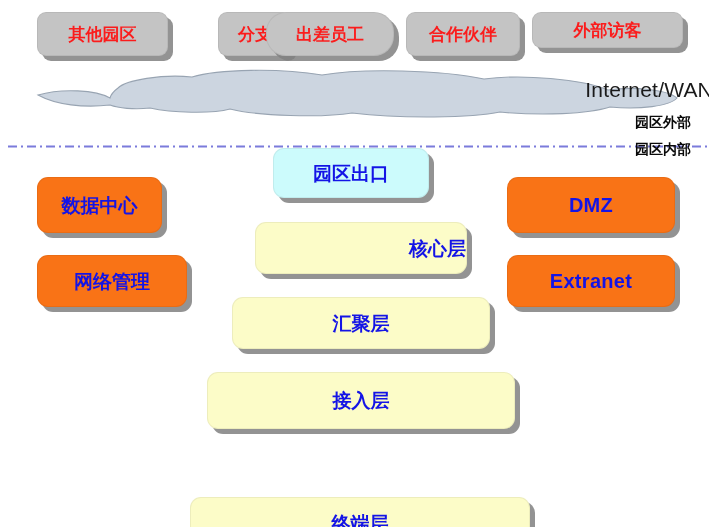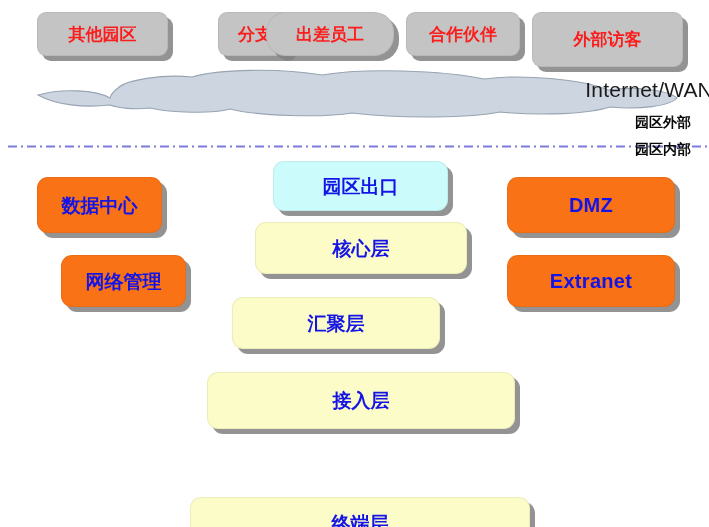--- a/index.html
+++ b/index.html
@@ -125,21 +125,21 @@
   </div>
 
   <div class="box gray" style="left:262px; top:12px; width:128px; height:44px;border-radius:20px;">
     <span>出差员工</span>
   </div>
 
   <div class="box gray" style="left:402px; top:12px; width:114px; height:44px;">
     <span>合作伙伴</span>
   </div>
 
-  <div class="box gray" style="left:528px; top:12px; width:151px; height:55px;">
+  <div class="box gray" style="left:528px; top:12px; width:151px; height:36px;">
     <span>外部访客</span>
   </div>
 
   <div id="cloud-wrap">
     <svg width="660" height="56" viewBox="0 0 660 56" xmlns="http://www.w3.org/2000/svg">
       <path d="M 88 32
                C 74 24, 40 22, 16 29
                C 34 39, 62 42, 88 39
                C 96 42, 112 44, 128 42
                C 150 47, 190 48, 208 43
@@ -163,41 +163,41 @@
     </svg>
   </div>
 
   <div class="boundary-label" id="label-outside">园区外部</div>
   <div class="boundary-label" id="label-inside">园区内部</div>
 
   <div class="box lightgray" style="left:33px; top:177px; width:125px; height:56px;">
     <span>数据中心</span>
   </div>
 
-  <div class="box lightgray" style="left:33px; top:255px; width:125px; height:52px;margin-left:24px;">
+  <div class="box lightgray" style="left:33px; top:255px; width:150px; height:52px;">
     <span>网络管理</span>
   </div>
 
   <div class="box lightgray latin" style="left:503px; top:177px; width:168px; height:56px;align-items:center;">
     <span>DMZ</span>
   </div>
 
   <div class="box lightgray latin" style="left:503px; top:255px; width:168px; height:52px;">
     <span>Extranet</span>
   </div>
 
-  <div class="box cyan" style="left:269px; top:148px; width:175px; height:50px;margin-top:13px;">
+  <div class="box cyan" style="left:269px; top:148px; width:156px; height:50px;">
     <span>园区出口</span>
   </div>
 
-  <div class="box yellow" style="left:251px; top:222px; width:212px; height:52px;">
+  <div class="box yellow" style="left:251px; top:222px; width:212px; height:52px;justify-content:flex-end;">
     <span>核心层</span>
   </div>
 
-  <div class="box yellow" style="left:228px; top:297px; width:208px; height:52px;">
+  <div class="box yellow" style="left:228px; top:297px; width:258px; height:52px;">
     <span>汇聚层</span>
   </div>
 
   <div class="box yellow" style="left:203px; top:372px; width:308px; height:57px;">
     <span>接入层</span>
   </div>
 
   <div class="box yellow" style="left:186px; top:452px; width:340px; height:53px;margin-top:45px;">
     <span>终端层</span>
   </div>

